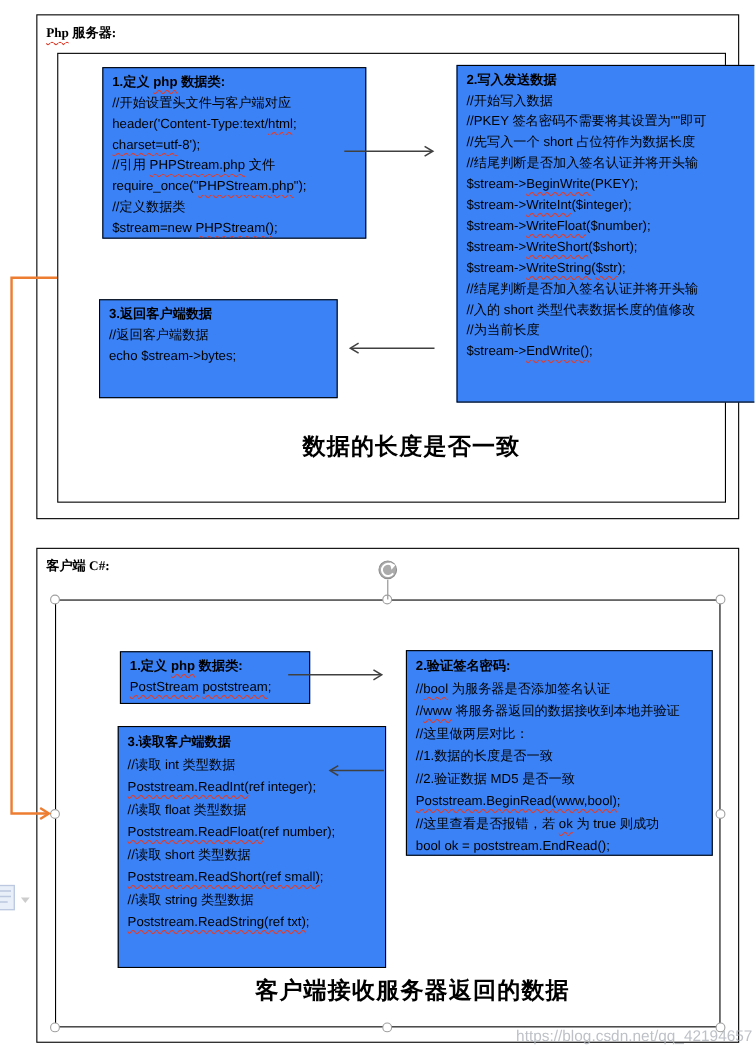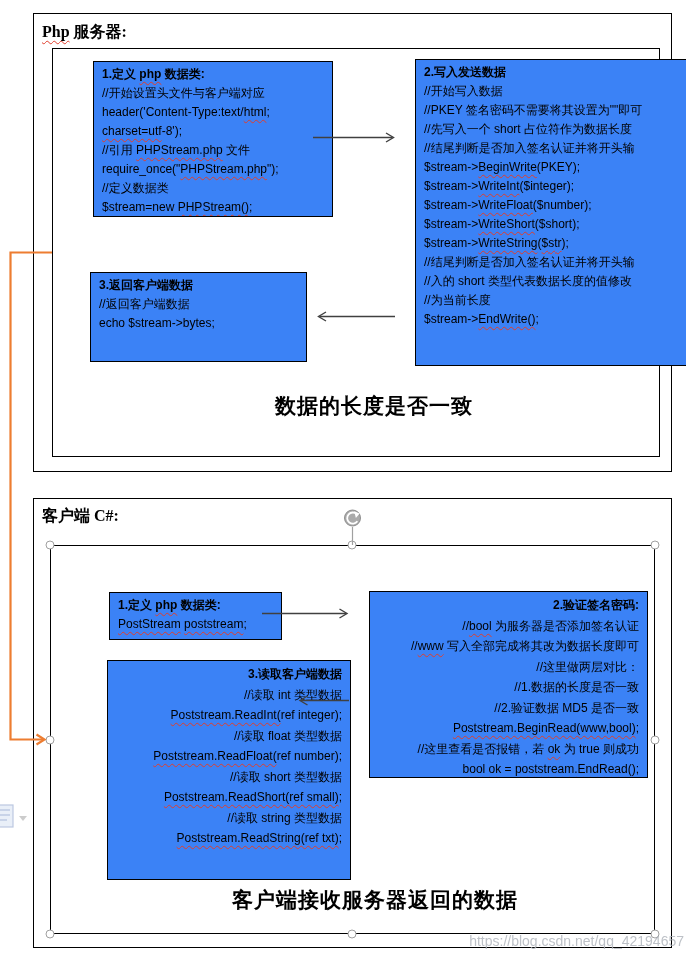--- a/index.html
+++ b/index.html
@@ -3,25 +3,25 @@
 <meta charset="utf-8">
 <style>
   * { margin:0; padding:0; box-sizing:border-box; }
   html,body { background:#fff; }
   body { font-family:"Liberation Sans", sans-serif; color:#000; }
   .page { position:relative; width:686px; height:967px; background:#fff; overflow:hidden; }
 
   .frame { position:absolute; border:1px solid #000; background:#fff; }
   .inner-canvas { position:absolute; border:1px solid #000; background:transparent; }
 
-  .section-title { position:absolute; font-family:"Liberation Serif", serif; font-weight:bold; font-size:16px; white-space:nowrap; }
+  .section-title { position:absolute; font-family:"Liberation Serif", serif; font-weight:bold; font-size:12px; white-space:nowrap; }
 
   .codebox { position:absolute; border:1px solid #000; background:#3b82f6; padding:3px 8px 0 8px; font-size:12px; white-space:nowrap; overflow:hidden;margin-left:20px; }
   .codebox .line { line-height:19px; }
-  .codebox.wide-lines .line { line-height:20.5px;text-align:right; }
+  .codebox.wide-lines .line { line-height:20.5px; }
   .codebox .line.bold { font-weight:bold; }
 
   .sq { text-decoration-line:underline; text-decoration-style:wavy; text-decoration-color:#e03e2d; text-decoration-thickness:1px; text-underline-offset:3px; }
 
   .caption { position:absolute; transform:translateX(-50%); font-family:"Liberation Serif", serif; font-weight:bold; font-size:21px; white-space:nowrap; letter-spacing:1px; }
 
   .overlay { position:absolute; left:0; top:0; pointer-events:none; }
 
   .handle { position:absolute; width:9px; height:9px; border:1.5px solid #a0a0a0; border-radius:50%; background:#fff; transform:translate(-50%,-50%); }
 
@@ -74,21 +74,21 @@
   <div class="section-title" style="left:42px; top:506px;"><span>客户端 C#:</span></div>
   <div class="inner-canvas" style="left:50px; top:545px; width:605px; height:389px;"></div>
 
   <div class="codebox" style="left:89px; top:592px; width:173px; height:48px;">
       <div class="line bold"><span>1.定义 </span><span class="sq">php</span><span> 数据类:</span></div>
       <div class="line"><span class="sq">PostStream</span><span> </span><span class="sq">poststream</span><span>;</span></div>
     </div>
   <div class="codebox wide-lines" style="left:349px; top:591px; width:279px; height:187px;">
       <div class="line bold"><span>2.验证签名密码:</span></div>
       <div class="line"><span>//</span><span class="sq">bool</span><span> 为服务器是否添加签名认证</span></div>
-      <div class="line"><span>//</span><span class="sq">www</span><span> 写入全部完成将其改为数据长度即可</span></div>
+      <div class="line"><span>//</span><span class="sq">www</span><span> 将服务器返回的数据接收到本地并验证</span></div>
       <div class="line"><span>//这里做两层对比：</span></div>
       <div class="line"><span>//1.数据的长度是否一致</span></div>
       <div class="line"><span>//2.验证数据 MD5 是否一致</span></div>
       <div class="line"><span class="sq">Poststream.BeginRead(www,bool)</span><span>;</span></div>
       <div class="line"><span>//这里查看是否报错，若 </span><span class="sq">ok</span><span> 为 true 则成功</span></div>
       <div class="line"><span class="sq">bool ok</span><span> = </span><span class="sq">poststream.EndRead()</span><span>;</span></div>
     </div>
   <div class="codebox wide-lines" style="left:87px; top:660px; width:244px; height:220px;">
       <div class="line bold"><span>3.读取客户端数据</span></div>
       <div class="line"><span>//读取 int 类型数据</span></div>

